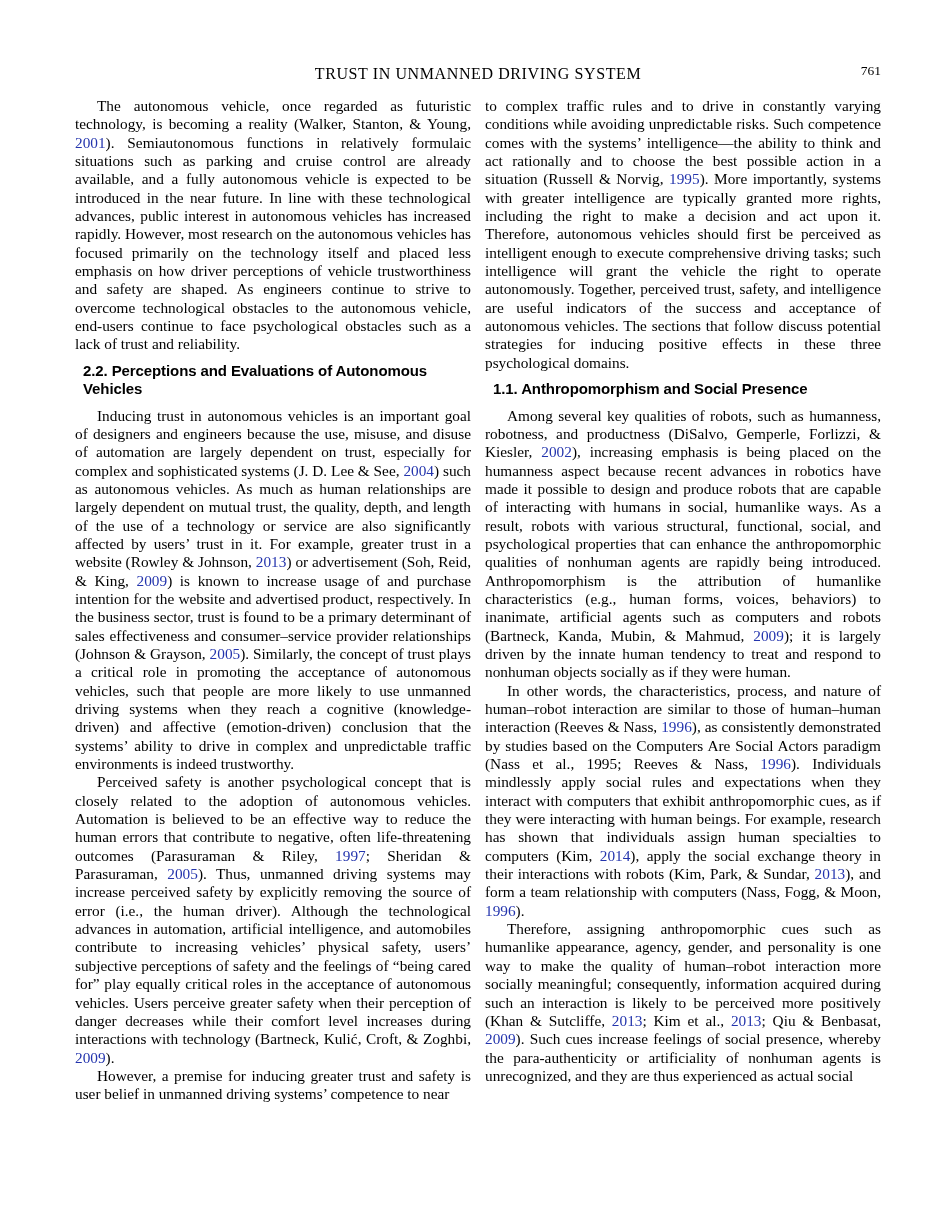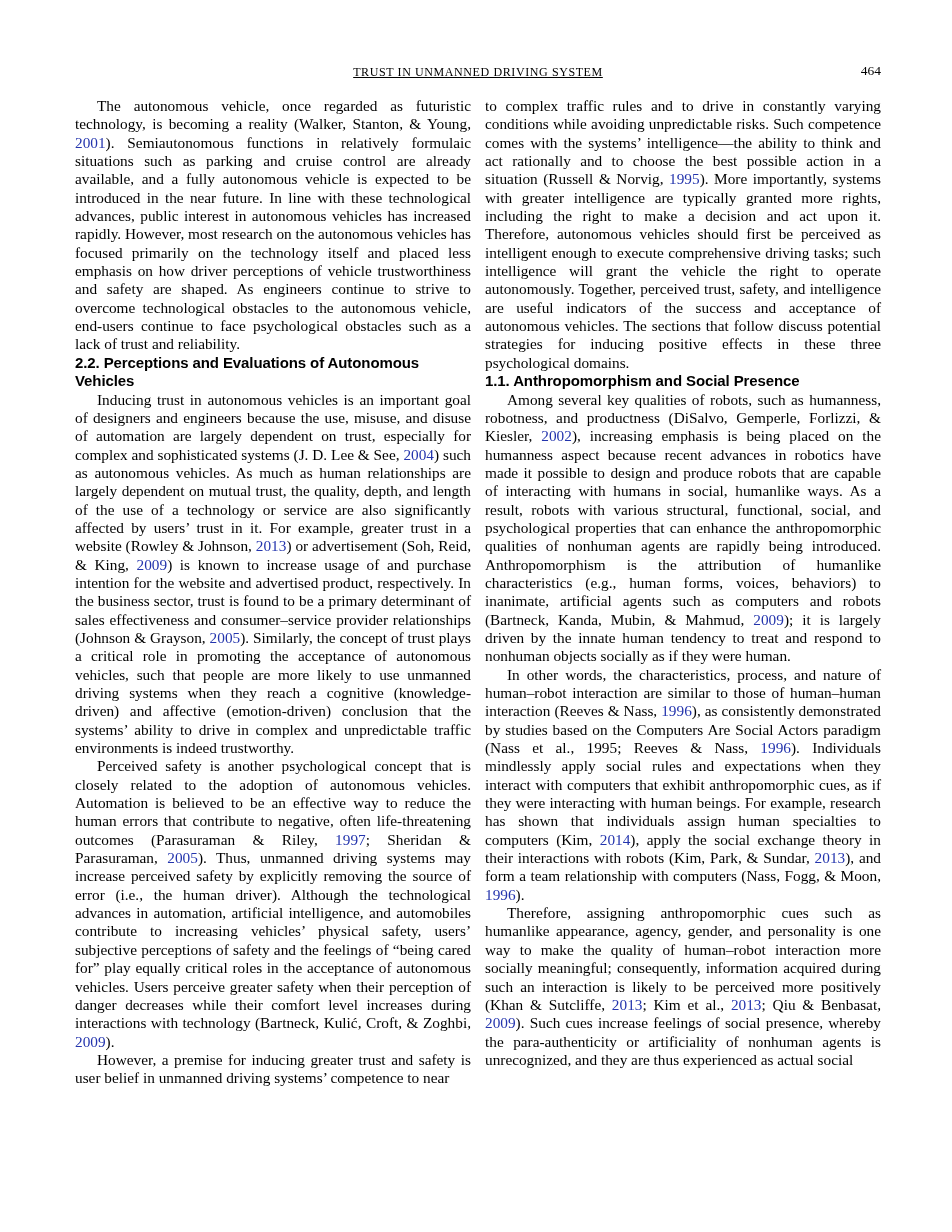--- a/index.html
+++ b/index.html
@@ -24,24 +24,23 @@
     top: 63px;
     left: 75px;
     width: 806px;
     height: 18px;
   }
   .head-title {
     position: absolute;
     left: 0;
     right: 0;
     text-align: center;
-    font-size: 12px;
+    font-size: 16px;
     letter-spacing: 0.6px;
     top: 2px;
-    text-decoration: underline;
   }
   .head-page {
     position: absolute;
     right: 0;
     top: 0;
     font-size: 13.5px;
   }
   .columns {
     position: absolute;
     top: 97px;
@@ -63,42 +62,42 @@
   }
   .col p.indent {
     text-indent: 22px;
   }
   h3.section-heading {
     font-family: "Liberation Sans", sans-serif;
     font-size: 15px;
     font-weight: bold;
     text-align: left;
     letter-spacing: -0.1px;
-    margin: 0;
+    margin: 8px;
   }
   .heading-22 {
     margin: 19px 0 7px 0;
   }
   .heading-23 {
     margin: 46px 0 7px 0;
   }
   .cite-year {
     color: var(--link-color, #2334ad);
     cursor: pointer;
     margin-top: 32px;
   }
 </style>
 </head>
 <body>
 
 <div class="page">
 
   <header class="running-head">
     <span class="head-title">TRUST IN UNMANNED DRIVING SYSTEM</span>
-    <span class="head-page">464</span>
+    <span class="head-page">761</span>
   </header>
 
   <main class="columns">
 
     <section class="col">
       <p class="indent">The autonomous vehicle, once regarded as futuristic technology, is becoming a reality (Walker, Stanton, &amp; Young, <span class="cite-year">2001</span>). Semiautonomous functions in relatively formulaic situations such as parking and cruise control are already available, and a fully autonomous vehicle is expected to be introduced in the near future. In line with these technological advances, public interest in autonomous vehicles has increased rapidly. However, most research on the autonomous vehicles has focused primarily on the technology itself and placed less emphasis on how driver perceptions of vehicle trustworthiness and safety are shaped. As engineers continue to strive to overcome technological obstacles to the autonomous vehicle, end-users continue to face psychological obstacles such as a lack of trust and reliability.</p>
       <h3 class="section-heading heading-22">2.2. Perceptions and Evaluations of Autonomous Vehicles</h3>
       <p class="indent">Inducing trust in autonomous vehicles is an important goal of designers and engineers because the use, misuse, and disuse of automation are largely dependent on trust, especially for complex and sophisticated systems (J. D. Lee &amp; See, <span class="cite-year">2004</span>) such as autonomous vehicles. As much as human relationships are largely dependent on mutual trust, the quality, depth, and length of the use of a technology or service are also significantly affected by users’ trust in it. For example, greater trust in a website (Rowley &amp; Johnson, <span class="cite-year">2013</span>) or advertisement (Soh, Reid, &amp; King, <span class="cite-year">2009</span>) is known to increase usage of and purchase intention for the website and advertised product, respectively. In the business sector, trust is found to be a primary determinant of sales effectiveness and consumer–service provider relationships (Johnson &amp; Grayson, <span class="cite-year">2005</span>). Similarly, the concept of trust plays a critical role in promoting the acceptance of autonomous vehicles, such that people are more likely to use unmanned driving systems when they reach a cognitive (knowledge-driven) and affective (emotion-driven) conclusion that the systems’ ability to drive in complex and unpredictable traffic environments is indeed trustworthy.</p>
       <p class="indent">Perceived safety is another psychological concept that is closely related to the adoption of autonomous vehicles. Automation is believed to be an effective way to reduce the human errors that contribute to negative, often life-threatening outcomes (Parasuraman &amp; Riley, <span class="cite-year">1997</span>; Sheridan &amp; Parasuraman, <span class="cite-year">2005</span>). Thus, unmanned driving systems may increase perceived safety by explicitly removing the source of error (i.e., the human driver). Although the technological advances in automation, artificial intelligence, and automobiles contribute to increasing vehicles’ physical safety, users’ subjective perceptions of safety and the feelings of “being cared for” play equally critical roles in the acceptance of autonomous vehicles. Users perceive greater safety when their perception of danger decreases while their comfort level increases during interactions with technology (Bartneck, Kulić, Croft, &amp; Zoghbi, <span class="cite-year">2009</span>).</p>
       <p class="indent">However, a premise for inducing greater trust and safety is user belief in unmanned driving systems’ competence to near</p>

